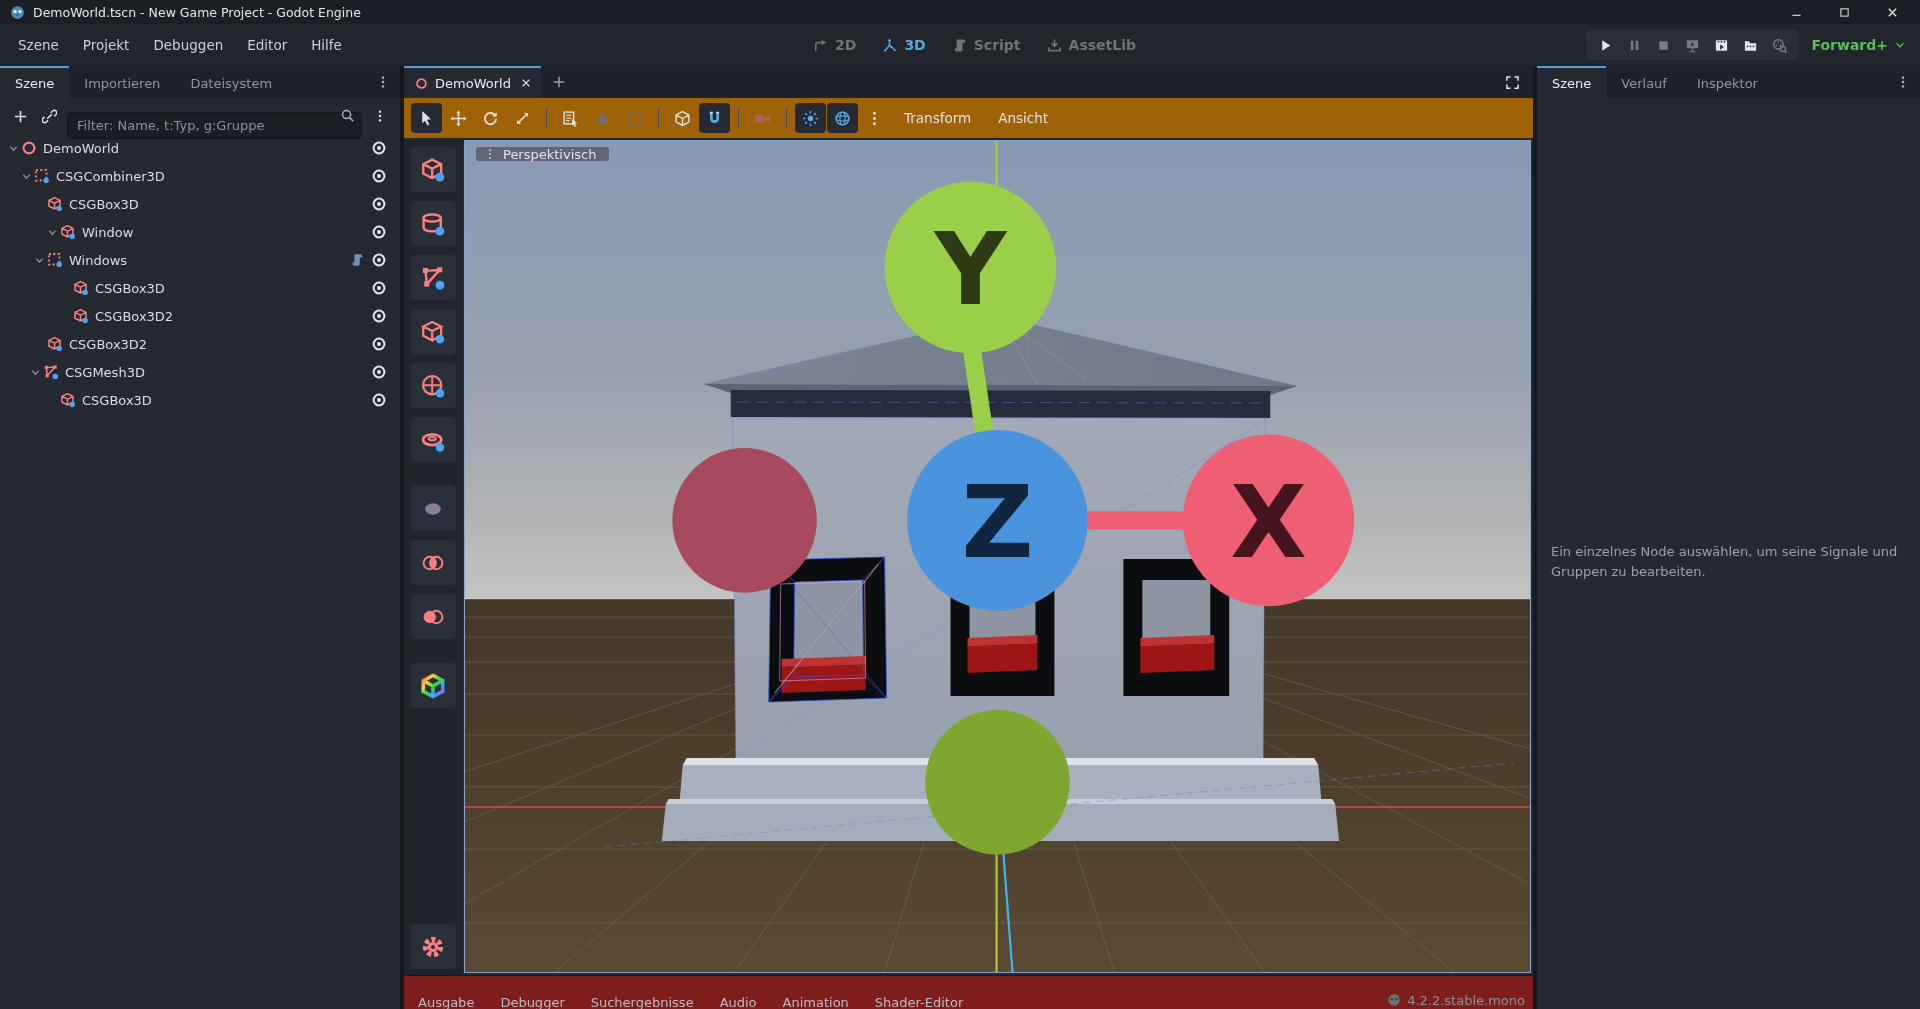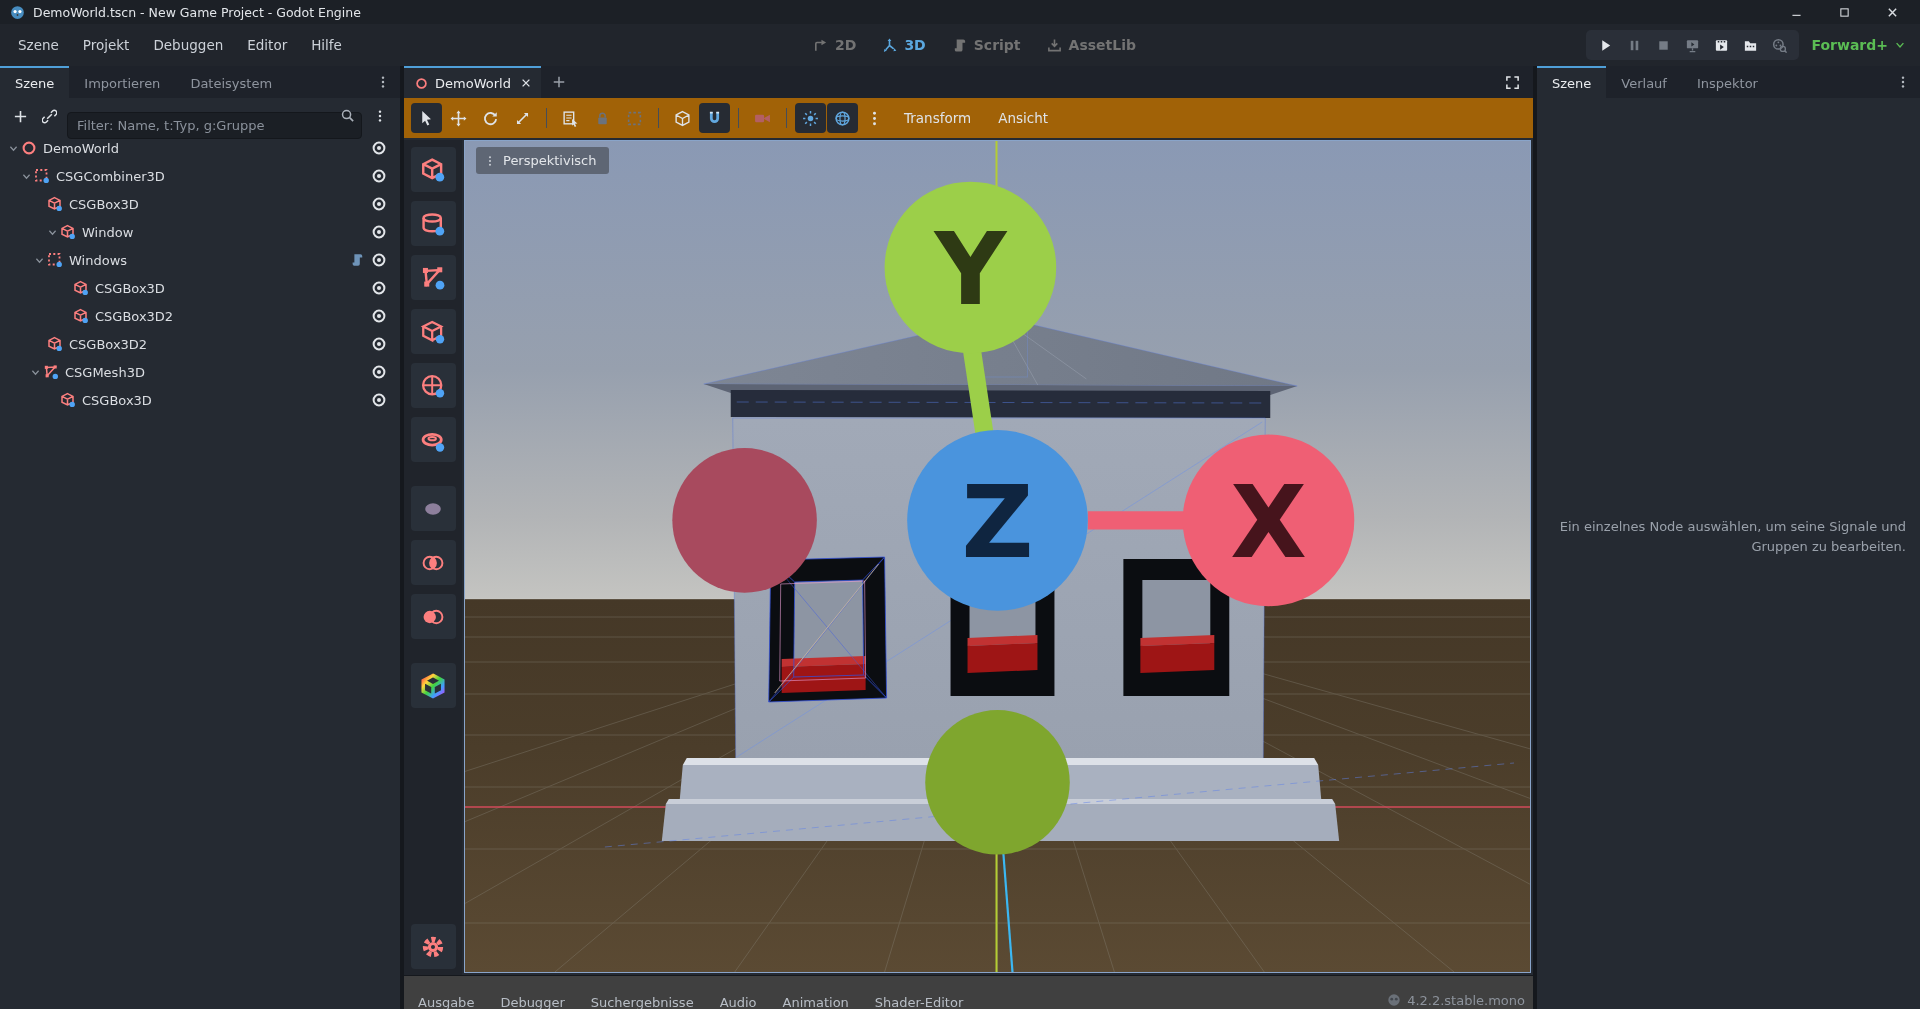--- a/index.html
+++ b/index.html
@@ -73,34 +73,34 @@
   .viewport-wrap{position:absolute;top:72px;left:0;right:0;bottom:34px;background:#252a32;}
   .csg-col{position:absolute;left:0;top:2px;bottom:0;width:58px;background:#20242b;
     display:flex;flex-direction:column;align-items:center;padding:7px 0 6px 0;gap:9px;}
   .csg-btn{width:45px;height:45px;background:#293039;border-radius:4px;flex:0 0 45px;
     display:flex;align-items:center;justify-content:center;color:#fc7f7f;}
   .csg-btn.gap{margin-top:15px;}
   .csg-btn.bottom{margin-top:auto;}
   .viewport3d{position:absolute;left:60px;top:2px;right:2px;bottom:2px;overflow:hidden;
     border:1px solid rgba(135,170,215,.6);background:#8d9cb5;}
   .viewport3d > svg{position:absolute;inset:0;width:100%;height:100%;}
-  .persp{position:absolute;left:11px;top:6px;height:27px;background:rgba(90,98,111,.93);border-radius:3px;
+  .persp{position:absolute;left:11px;top:6px;height:14px;background:rgba(90,98,111,.93);border-radius:3px;
     display:flex;align-items:center;gap:7px;padding:0 13px 0 8px;color:#e3e6ea;font-size:13px;}
   .persp .pdots{color:#c6cbd2;display:flex;}
   .gizmo{position:absolute;top:4px;right:9px;width:80px;height:92px;}
 
   
-  .bottom-bar{position:absolute;left:0;right:0;bottom:0;height:34px;background:#404040;
+  .bottom-bar{position:absolute;left:0;right:0;bottom:0;height:34px;background:#7f1d1d;
     border-top:1px solid #15181d;display:flex;align-items:flex-start;padding:19px 0 0 1px;}
   .bb-item{padding:0 13px;font-size:13px;color:#b8bec6;white-space:nowrap;}
   .bb-right{position:absolute;right:8px;top:17px;display:flex;align-items:flex-start;gap:6px;color:#8d939c;font-size:13px;}
 
   
   #right-dock{left:1537px;right:0;}
-  .empty-msg{position:absolute;top:451px;left:14px;right:14px;text-align:right;
+  .empty-msg{position:absolute;top:476px;left:14px;right:14px;text-align:left;
     color:#9aa1ab;font-size:13px;line-height:1.55;}
 </style>
 </head>
 <body>
 
 <div class="titlebar">
   <span style="display:flex">
     <svg width="15" height="15" viewBox="0 0 16 16">
         <circle cx="8" cy="8" r="6.8" fill="#478cbf"></circle>
         <circle cx="5.4" cy="7" r="1.7" fill="#fff"></circle>

